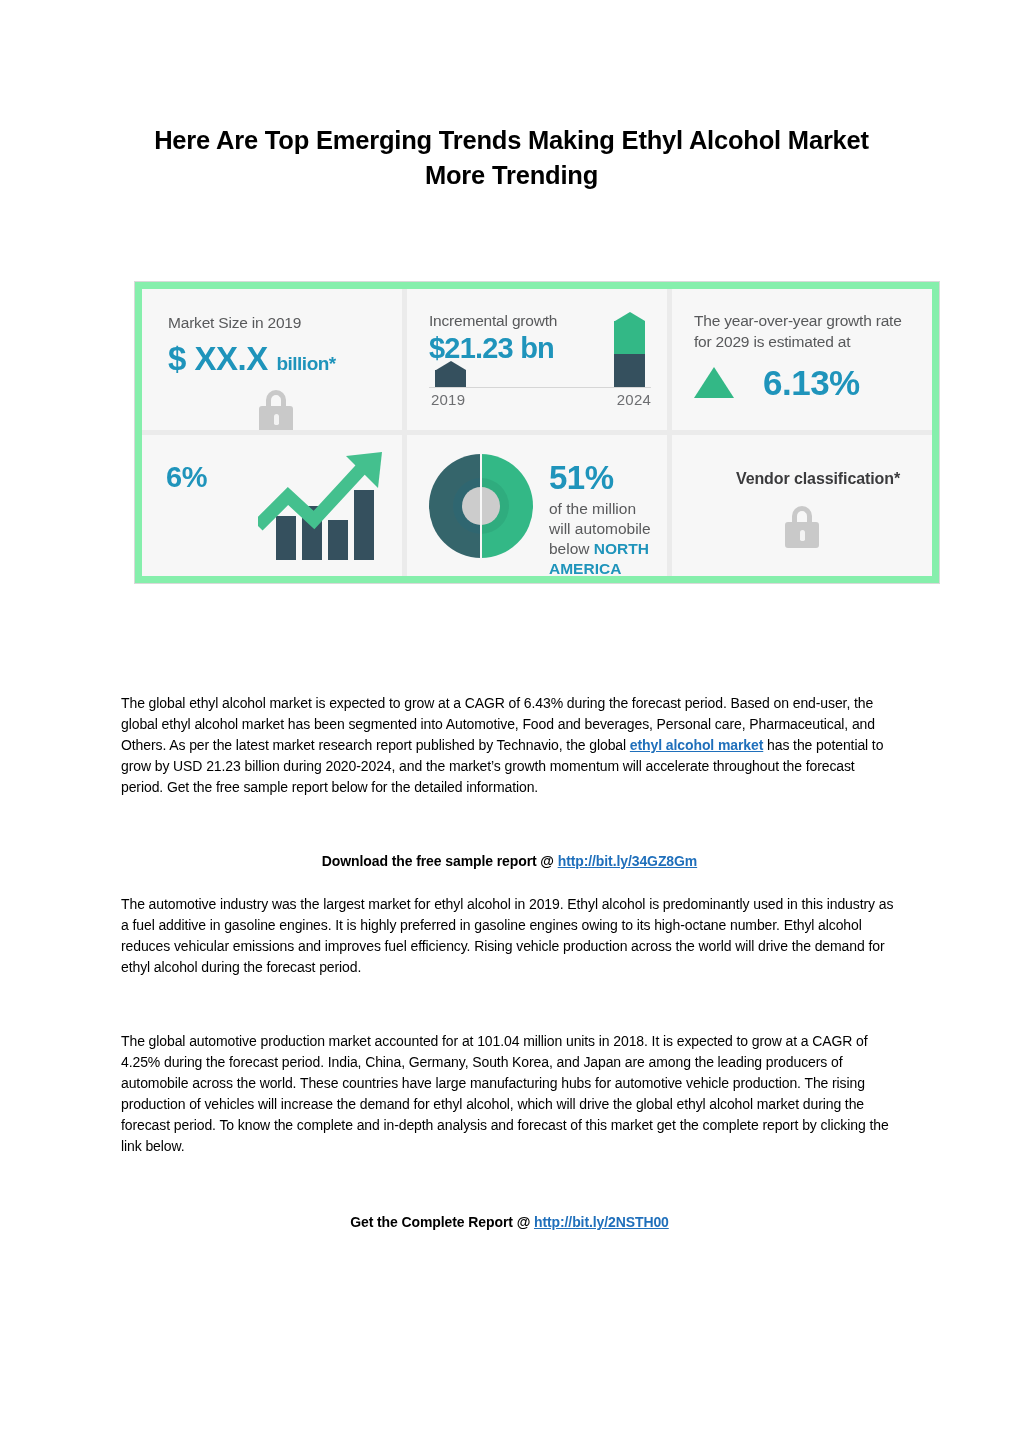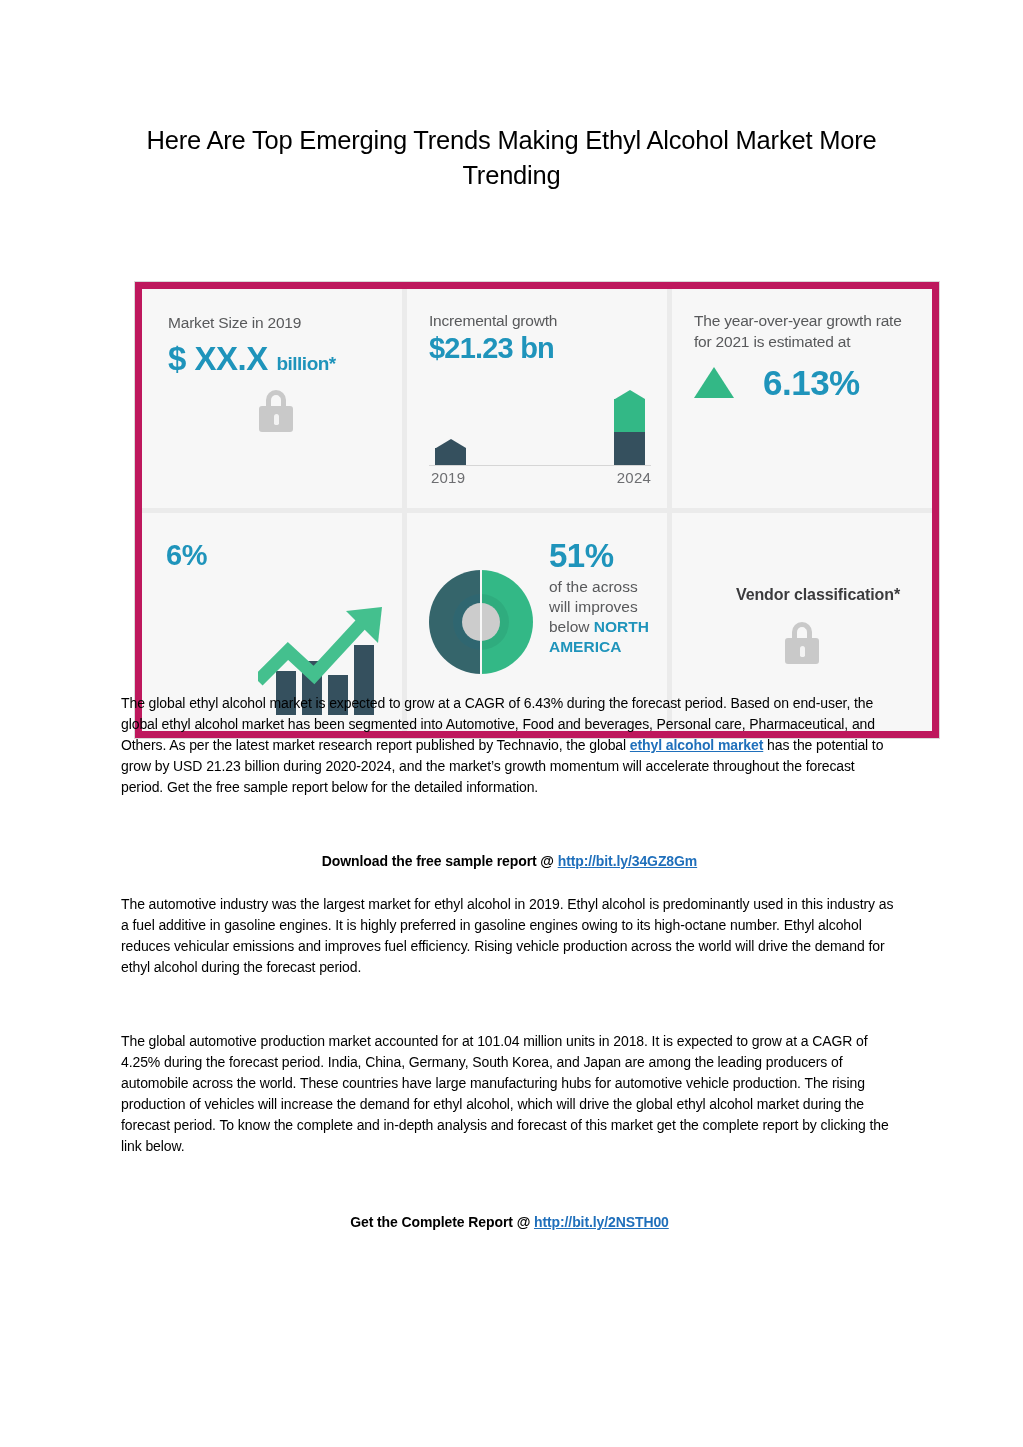--- a/index.html
+++ b/index.html
@@ -23,34 +23,34 @@
   }
 
   
   .title {
     position: absolute;
     left: 123px;
     top: 123px;
     width: 777px;
     text-align: center;
     font-size: 25.5px;
-    font-weight: normal;
+    font-weight: bold;
     line-height: 1.38;
     letter-spacing: -0.2px;
     color: #000000;
   }
 
   
   .infographic {
     position: absolute;
     left: 134px;
     top: 281px;
     width: 806px;
-    height: 458px;
-    background: #be185d;
+    height: 303px;
+    background: #86efac;
     border: 1px solid #d9d9d9;
     box-sizing: border-box;
     padding: 7px;
   }
   .info-grid {
     width: 100%;
     height: 100%;
     background: #ebebeb;
     display: grid;
     grid-template-columns: 1fr 1fr 1fr;
@@ -363,21 +363,21 @@
           <div class="bar-wrap right">
             <div class="bar-cap cap-green"></div>
             <div class="bar-seg seg-green" style="height:33px"></div>
             <div class="bar-seg seg-dark" style="height:33px"></div>
           </div>
           <div class="bar-label right">2024</div>
         </div>
       </div>
 
       <div class="panel p3">
-        <div class="panel-label lbl">The year-over-year growth rate for 2021 is estimated at</div>
+        <div class="panel-label lbl">The year-over-year growth rate for 2029 is estimated at</div>
         <div class="rate-row">
           <div class="tri-up"></div>
           <div class="rate">6.13%</div>
         </div>
       </div>
 
       <div class="panel p4">
         <div class="pct">6%</div>
 
         <svg class="cagr-graphic" viewBox="0 0 136 112">
@@ -391,22 +391,22 @@
       </div>
 
       <div class="panel p5">
         <div class="donut">
           <div class="split"></div>
           <div class="hole"></div>
         </div>
         <div class="txt">
           <div class="pct">51%</div>
           <div class="sub">
-            <span>of the across</span><br>
-            <span>will improves</span><br>
+            <span>of the million</span><br>
+            <span>will automobile</span><br>
             <span>below </span><span class="na">NORTH</span><br>
             <span class="na">AMERICA</span>
           </div>
         </div>
       </div>
 
       <div class="panel p6">
         <div class="lbl">Vendor classification*</div>
         <div class="lock">
           <div class="shackle"></div>

